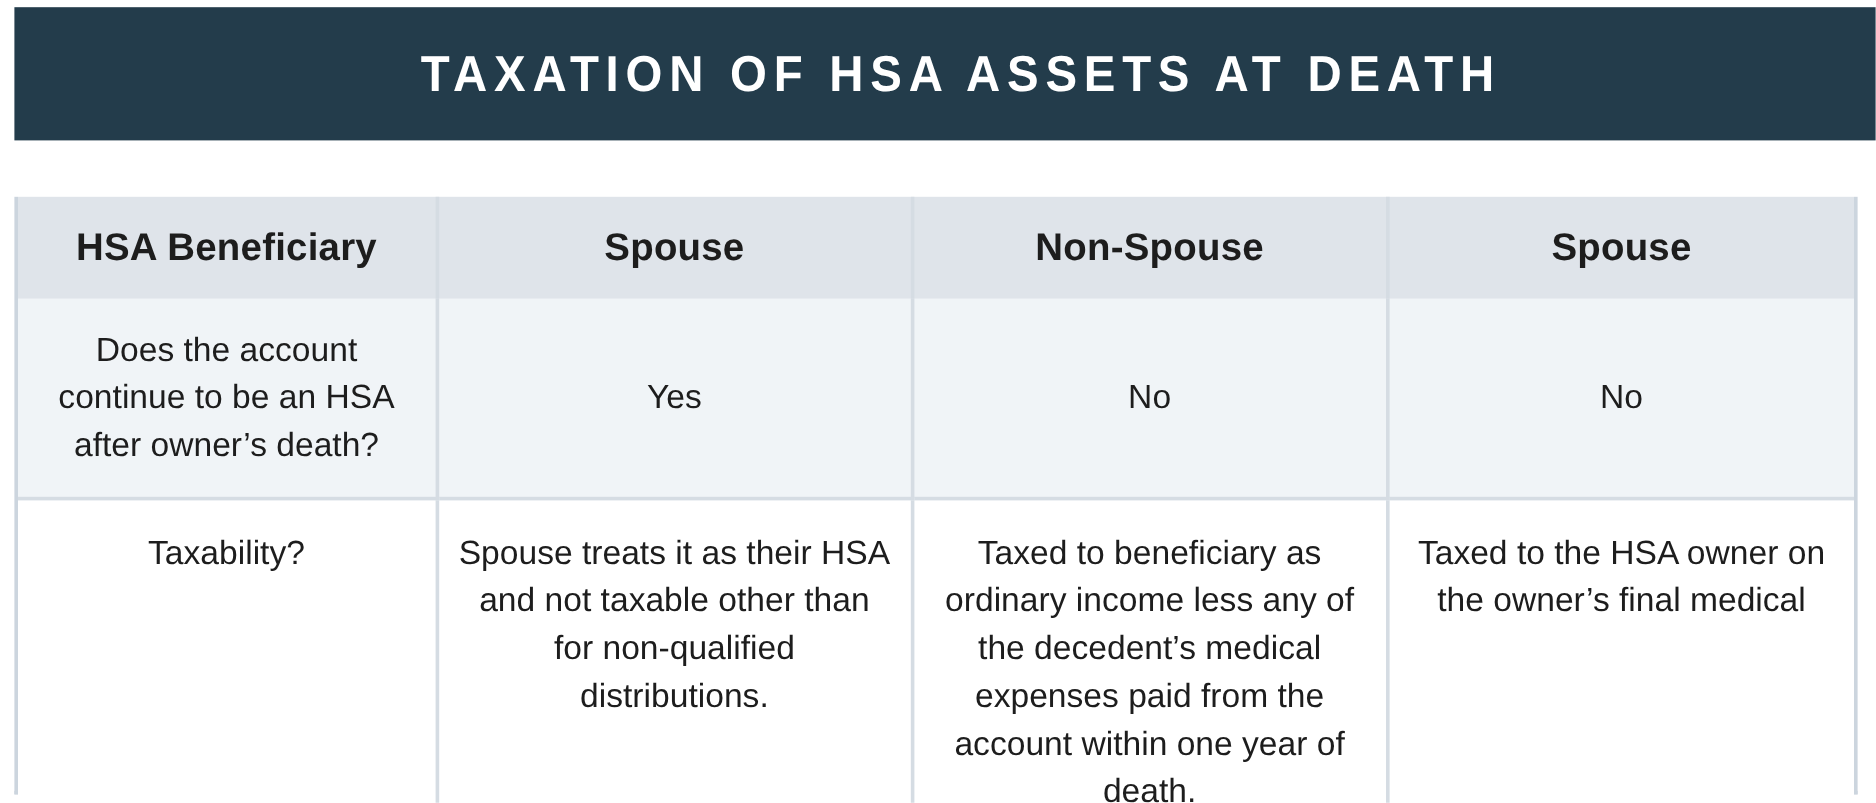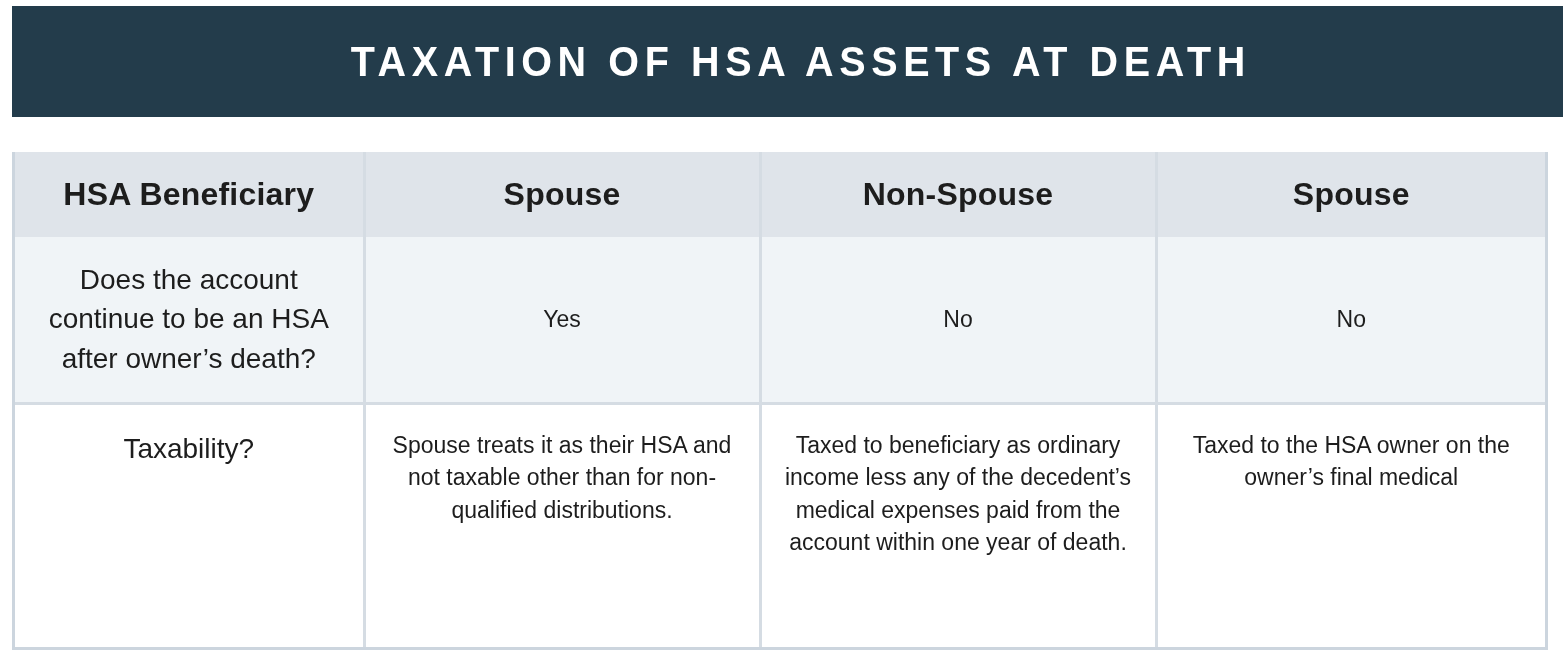--- a/index.html
+++ b/index.html
@@ -43,21 +43,21 @@
     line-height: 1;
     text-align: center;
     transform: scaleX(0.94);
     white-space: nowrap;
   }
 
   
   .table-wrap {
     position: absolute;
     left: 12px;
-    top: 152px;
+    top: 164px;
     width: 1536px;
     height: 498px;
     box-sizing: border-box;
     border: 3px solid #ccd5de;
     border-top: none;
     background: #ffffff;
   }
 
   table.matrix {
     width: 100%;
@@ -97,21 +97,21 @@
   }
 
   
   tbody tr.row-1 { height: 166px; padding-left: 44px; }
   tbody tr.row-2 { height: 244px; }
 
   tbody tr.row-1 td { background: #f0f4f7; }
   tbody tr.row-2 td { background: #ffffff; }
 
   tbody td {
-    font-size: 23px;
+    font-size: 28px;
     font-weight: 400;
     line-height: 1.42;
   }
   tbody tr.row-1 td.label-cell,
   tbody tr.row-2 td.label-cell {
     font-size: 28px;
   }
   tbody tr.row-2 td {
     vertical-align: top;
     padding-top: 24px;

